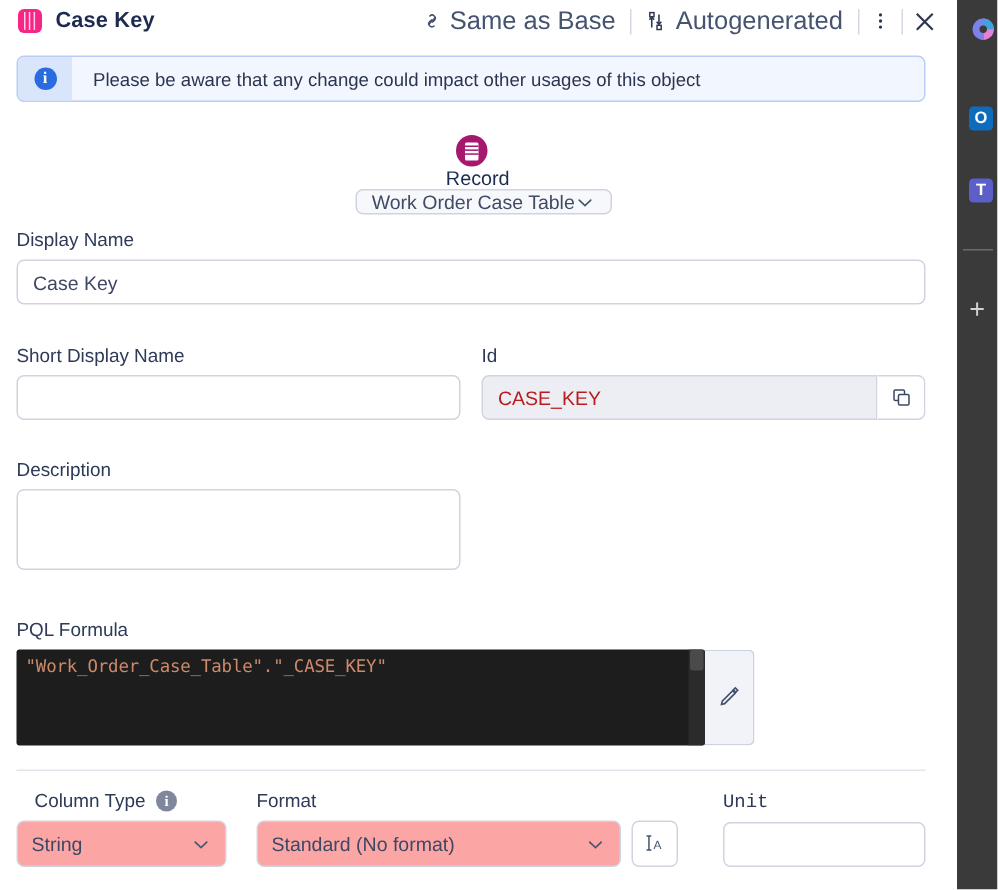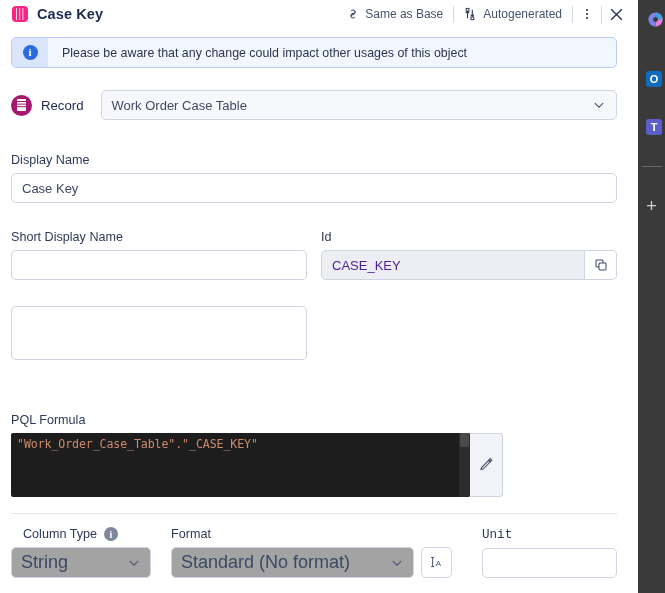--- a/index.html
+++ b/index.html
@@ -41,21 +41,21 @@
   }
   .hdr-title {
     margin-left: 9px; font-size: 14.5px; font-weight: bold;
     color: #1d2b50; letter-spacing: .1px;
   }
   .hdr-right {
     margin-left: auto; display: flex; align-items: center; height: 28px;
   }
   .hdr-chip {
     display: flex; align-items: center; gap: 5px;
-    font-size: 12px; color: #465470;
+    font-size: 17px; color: #465470;
     padding: 0 10px; height: 20px; cursor: default;
   }
   .hdr-div {
     width: 1px; height: 17px; background: #d3d8e3;
   }
   .icon-btn {
     width: 28px; height: 26px; display: flex;
     align-items: center; justify-content: center; cursor: pointer;
   }
   svg { display: block; }
@@ -80,21 +80,21 @@
     line-height: 1;
   }
   .banner-txt {
     display: flex; align-items: center; padding-left: 14px;
     font-size: 12.4px; color: #2c3550;
   }
 
   
   .record-row {
     position: absolute; left: 11px; top: 90px;
-    width: 606px; height: 30px; display: flex; align-items: center;
+    width: 606px; height: 30px; display: flex; align-items: center; flex-direction: column;
   }
   .rec-ico {
     width: 21px; height: 21px; border-radius: 50%;
     background: #a6186e; position: relative; flex: none;
   }
   .rec-ico::before {
     content: ""; position: absolute; left: 6px; top: 4.5px;
     width: 9px; height: 12px; background: #fff; border-radius: 1px;
   }
   .rec-ico::after {
@@ -119,21 +119,21 @@
     font-size: 12.6px; color: #2e3a57; margin-bottom: 6px;
     display: block; white-space: nowrap;
   }
   .inp {
     width: 100%; height: 30px; border: 1px solid #cfd4e0;
     border-radius: 5px; background: #fff; font-size: 13px;
     color: #3d4864; padding: 0 10px;
     font-family: "Liberation Sans", sans-serif;
     display: flex; align-items: center;
   }
-  .inp.disabled { background: #eceef3; color: #4c1d95; }
+  .inp.disabled { background: #eceef3; color: #b91c1c; }
   .txtarea {
     width: 100%; height: 54px; border: 1px solid #cfd4e0;
     border-radius: 5px; background: #fff;
   }
 
   .blk { position: absolute; }
   #blk-display { left: 11px; top: 153px; width: 606px; }
   #blk-short   { left: 11px; top: 230px; width: 296px; }
   #blk-id      { left: 321px; top: 230px; width: 296px; }
   #blk-desc    { left: 11px; top: 306px; width: 296px; }
@@ -195,23 +195,23 @@
   .lbl-row { display: flex; align-items: center; gap: 7px; margin-bottom: 6px; margin-left: 12px; }
   .info-grey {
     width: 14px; height: 14px; border-radius: 50%; background: #7e879b;
     color: #fff; font-size: 10px; font-weight: bold;
     font-family: "Liberation Serif", serif;
     display: flex; align-items: center; justify-content: center;
     cursor: pointer; flex: none;
   }
   .sel {
     width: 100%; height: 31px; border: 1px solid #cfd4e0;
-    border-radius: 5px; background: #a3a3a3; display: flex;
+    border-radius: 5px; background: #fca5a5; display: flex;
     align-items: center; padding: 0 9px; cursor: pointer;
-    font-size: 18px; color: #3d4864;
+    font-size: 13px; color: #3d4864;
   }
   .ta-btn {
     width: 31px; height: 31px; border: 1px solid #cfd4e0;
     border-radius: 5px; background: #fff;
     display: flex; align-items: center; justify-content: center;
     cursor: pointer;
   }
 
   
   .taskbar {
@@ -341,20 +341,21 @@
         <div class="copy-btn">
           <svg width="14" height="14" viewBox="0 0 16 16">
             <rect x="2.3" y="2.3" width="8" height="8" rx="1" stroke="#3d4864" stroke-width="1.15" fill="none"></rect>
             <rect x="5.7" y="5.7" width="8" height="8" rx="1" stroke="#3d4864" stroke-width="1.15" fill="#fff"></rect>
           </svg>
         </div>
       </div>
     </div>
 
     <div class="blk" id="blk-desc">
+      <span class="fld-label">Description</span>
       <div class="txtarea"></div>
     </div>
 
 
     <div class="blk" id="blk-pql">
       <span class="fld-label">PQL Formula</span>
       <div class="pql-row">
         <div class="code">
           <div class="code-line">"Work_Order_Case_Table"."_CASE_KEY"</div>
           <div class="code-scroll"></div>

